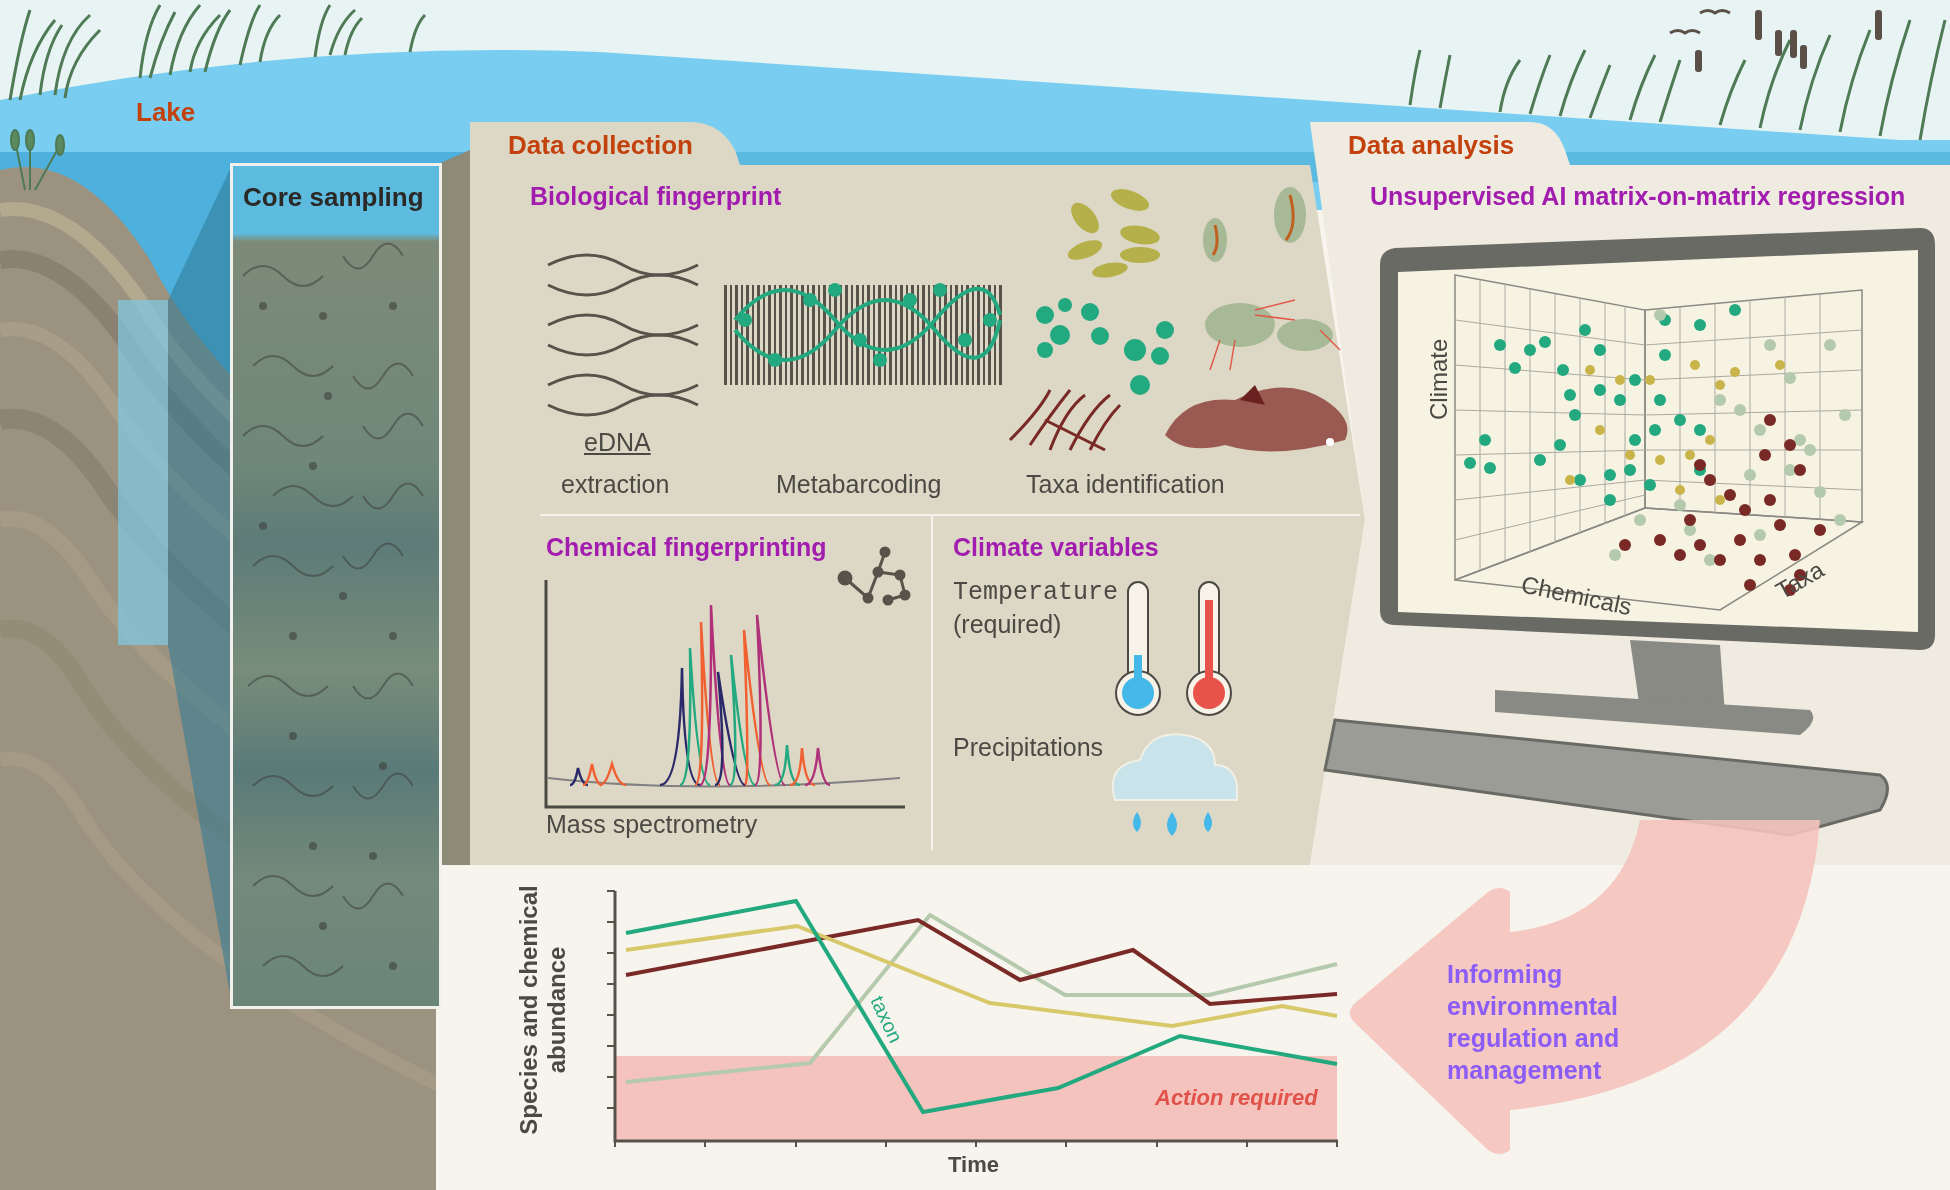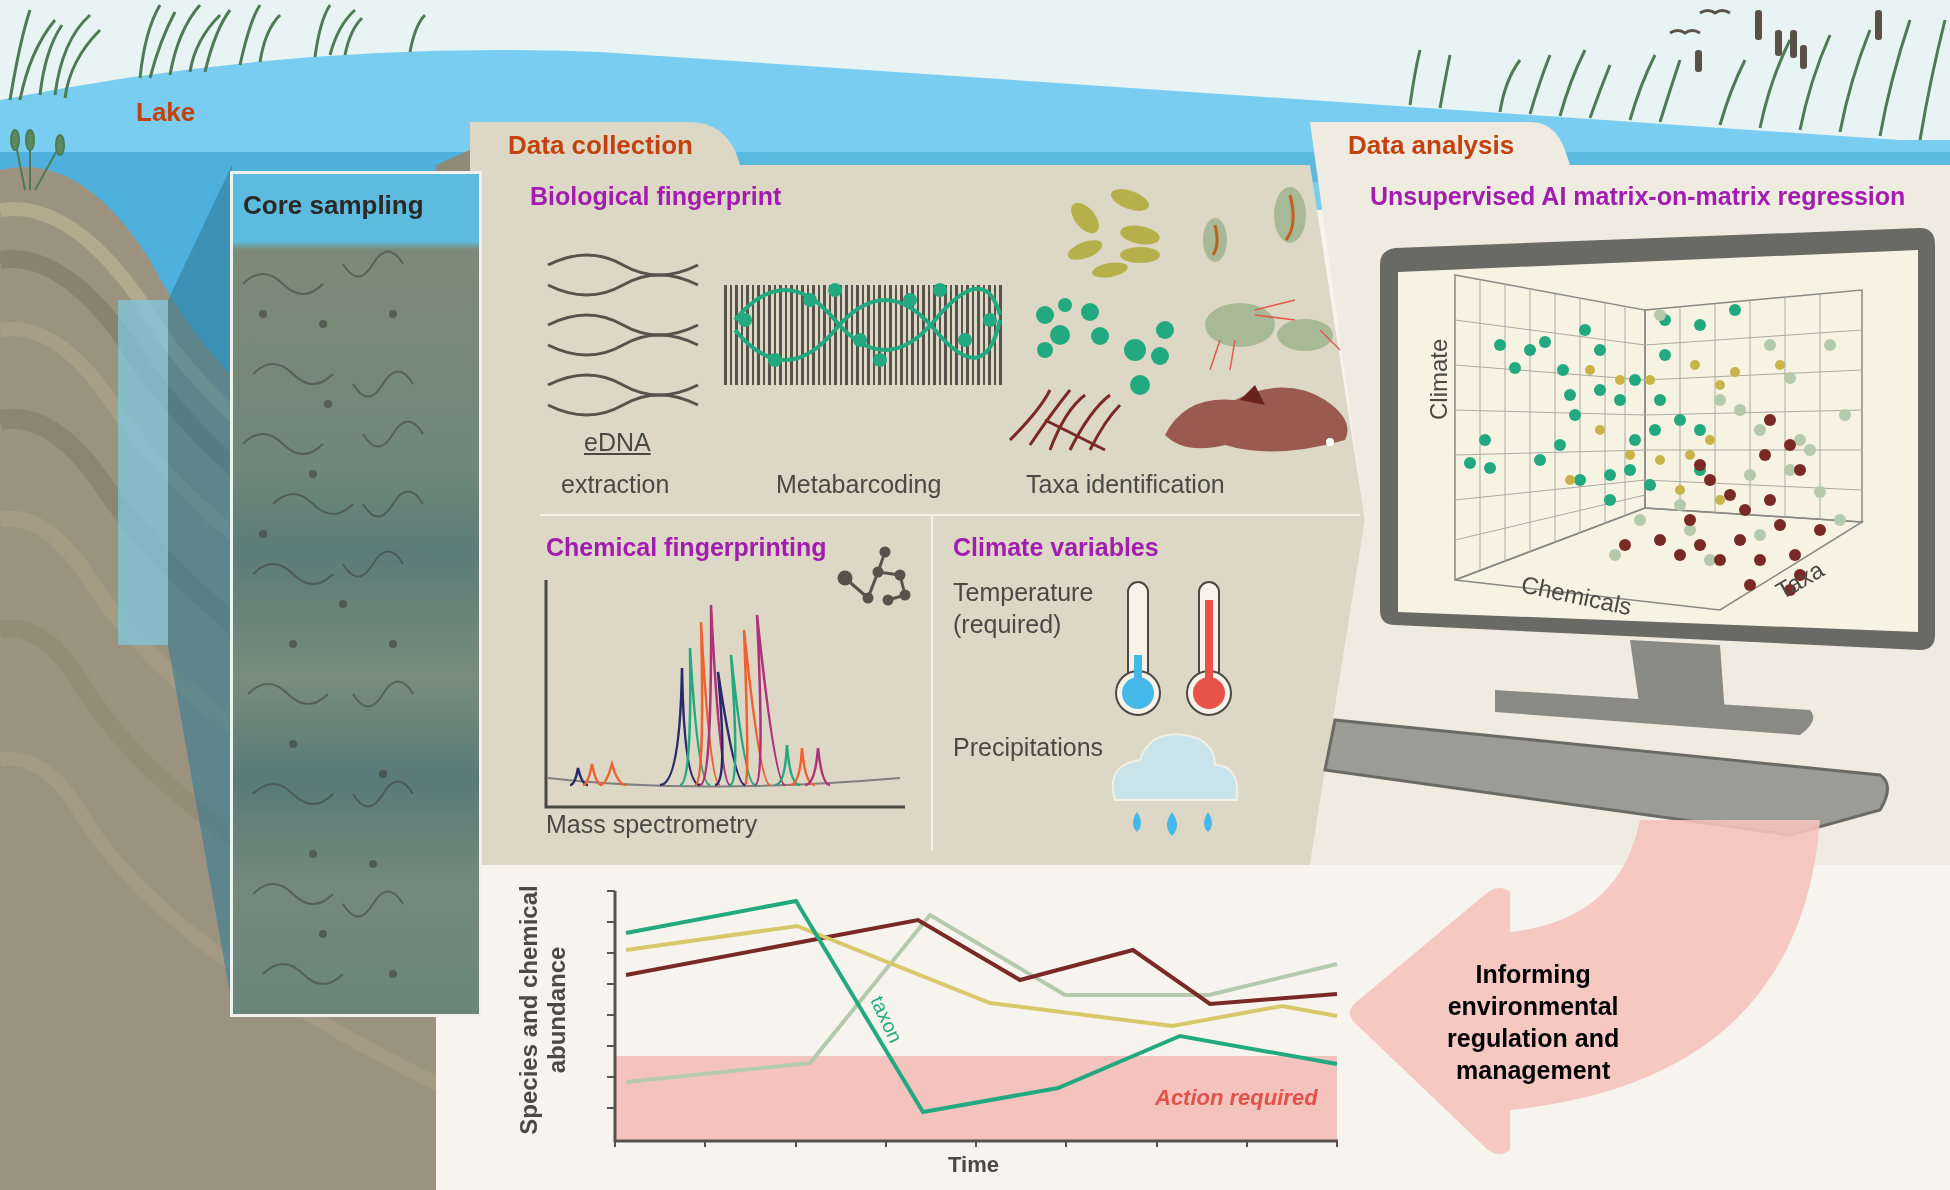--- a/index.html
+++ b/index.html
@@ -99,21 +99,21 @@
   <path d="M1310,122 L1530,122 Q1555,122 1565,150 L1570,165 L1950,165 L1950,865 L1310,865 L1365,520 Z" fill="#efebe1"></path>
 
   <rect x="436" y="865" width="1514" height="325" fill="#f7f4ee"></rect>
 
   <line x1="540" y1="515" x2="1360" y2="515" stroke="#f4f1ea" stroke-width="2"></line>
   <line x1="932" y1="515" x2="932" y2="850" stroke="#f4f1ea" stroke-width="2"></line>
 </svg>
 
 <div class="lbl h1" style="left:136px;top:97px;">Lake</div>
 
-<div class="abs" style="left:230px;top:171px;width:206px;height:840px;border:3px solid #f2f0ea;background:linear-gradient(180deg,#5ebbe0 0%,#5ebbe0 8%,#7e8a78 9%,#6f8878 35%,#5d7b78 45%,#788d7a 60%,#5a7a78 72%,#748a7a 85%,#6a857a 100%);padding-left:40px;">
+<div class="abs" style="left:230px;top:163px;width:206px;height:840px;border:3px solid #f2f0ea;background:linear-gradient(180deg,#5ebbe0 0%,#5ebbe0 8%,#7e8a78 9%,#6f8878 35%,#5d7b78 45%,#788d7a 60%,#5a7a78 72%,#748a7a 85%,#6a857a 100%);">
   <div class="h1" style="position:absolute;left:10px;top:16px;color:#2a2926;">Core sampling</div>
   <svg width="206" height="840" viewBox="0 0 206 840">
     <g stroke="#3e403b" stroke-width="2" fill="none" opacity="0.55">
       <path d="M10,110 q20,-20 40,0 t40,0"></path>
         <path d="M110,90 q15,25 30,0 t30,0"></path>
       <path d="M20,200 q20,-20 40,0 t40,0"></path>
         <path d="M120,210 q15,25 30,0 t30,0"></path>
       <path d="M10,270 q20,-20 40,0 t40,0"></path>
         <path d="M130,260 q15,25 30,0 t30,0"></path>
       <path d="M40,330 q20,-20 40,0 t40,0"></path>
@@ -266,21 +266,21 @@
     <path d="M790,785 Q800,785 802,748 Q805,785 815,785" stroke="#f06030"></path>
     <path d="M805,785 Q815,785 818,748 Q822,785 830,785" stroke="#b0307a"></path>
     <path d="M570,785 Q575,785 578,768 Q582,785 588,785" stroke="#2a2a6a"></path>
     <path d="M583,785 Q588,785 592,764 Q596,785 602,785" stroke="#f06030"></path>
     <path d="M600,785 Q606,785 612,764 Q618,785 626,785" stroke="#f06030"></path>
   </g>
 </svg>
 <div class="abs t" style="left:546px;top:810px;">Mass spectrometry</div>
 
 <div class="abs h2" style="left:953px;top:533px;">Climate variables</div>
-<div class="abs t" style="left:953px;top:578px;">Temperature</div>
+<div class="abs t" style="left:953px;top:578px;font-family:Liberation Mono, monospace;">Temperature</div>
 <div class="abs t" style="left:953px;top:610px;">(required)</div>
 <svg width="1950" height="1190" viewBox="0 0 1950 1190" style="pointer-events:none">
   <g>
     <rect x="1128" y="582" width="20" height="110" rx="10" fill="#f7f3e8" stroke="#4a4944" stroke-width="2"></rect>
     <circle cx="1138" cy="693" r="22" fill="#f7f3e8" stroke="#4a4944" stroke-width="2"></circle>
     <rect x="1134" y="655" width="8" height="40" fill="#45b8ea"></rect>
     <circle cx="1138" cy="693" r="16" fill="#45b8ea"></circle>
   </g>
   <g>
     <rect x="1199" y="582" width="20" height="110" rx="10" fill="#f7f3e8" stroke="#4a4944" stroke-width="2"></rect>
@@ -439,21 +439,21 @@
       <circle cx="1700" cy="465" r="6"></circle>
   </g>
   <text x="1447" y="420" transform="rotate(-90 1447 420)" font-family="Liberation Sans, sans-serif" font-size="24" fill="#4a4944">Climate</text>
   <text x="1520" y="592" transform="rotate(12 1520 592)" font-family="Liberation Sans, sans-serif" font-size="24" fill="#4a4944">Chemicals</text>
   <text x="1782" y="600" transform="rotate(-30 1782 600)" font-family="Liberation Sans, sans-serif" font-size="24" fill="#4a4944">Taxa</text>
 </svg>
 
 <svg width="1950" height="1190" viewBox="0 0 1950 1190" style="pointer-events:none">
   <path d="M1640,820 L1820,820 Q1800,1080 1510,1110 L1510,1150 Q1500,1158 1488,1150 L1355,1023 Q1345,1013 1355,1003 L1488,892 Q1500,884 1510,892 L1510,932 Q1620,920 1640,820 Z" fill="#f4c3bd" opacity="0.9"></path>
 </svg>
-<div class="abs" style="left:1447px;top:958px;font-size:25px;font-weight:bold;color:#000000;line-height:32px;text-align:center;">
+<div class="abs" style="left:1447px;top:958px;font-size:25px;font-weight:bold;color:#8b5cf6;line-height:32px;">
   <div>Informing</div>
   <div>environmental</div>
   <div>regulation and</div>
   <div>management</div>
 </div>
 
 <svg width="1950" height="1190" viewBox="0 0 1950 1190" style="pointer-events:none">
   <rect x="615" y="1056" width="722" height="84" fill="#f4c3bd"></rect>
   <polyline points="615,891 615,1141 1338,1141" stroke="#57534b" stroke-width="3" fill="none"></polyline>
   <g stroke="#57534b" stroke-width="2">

